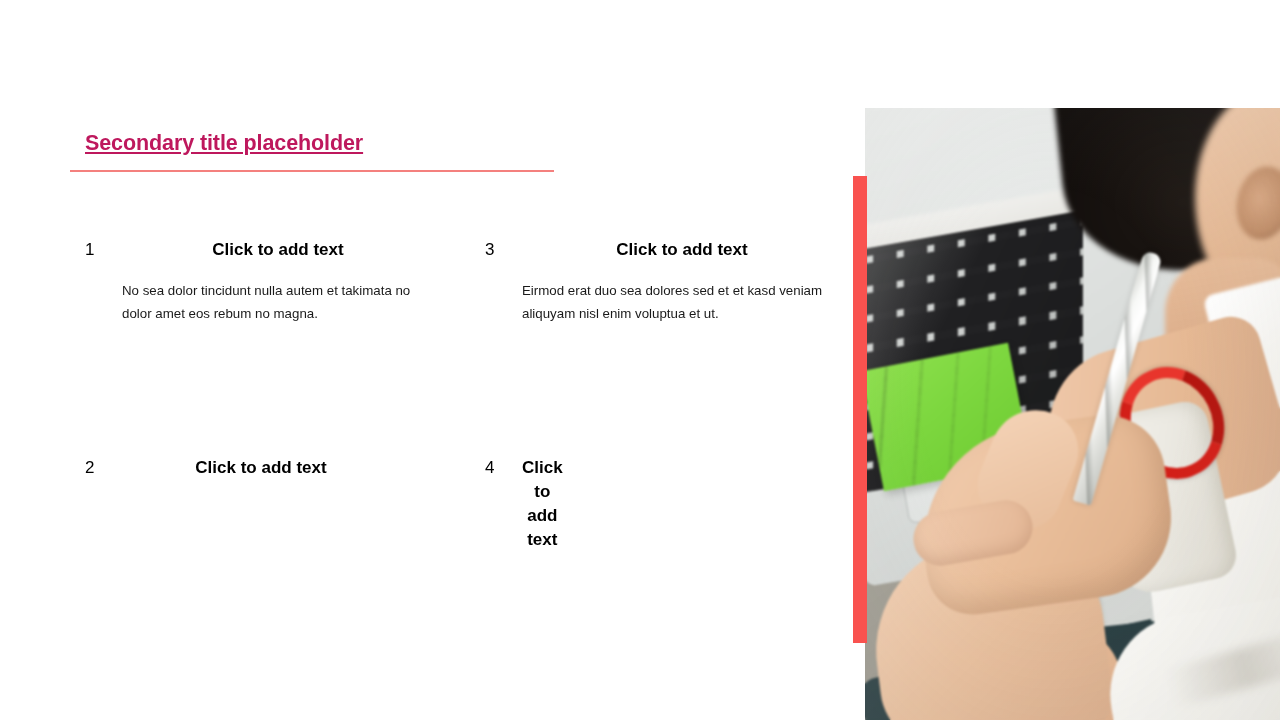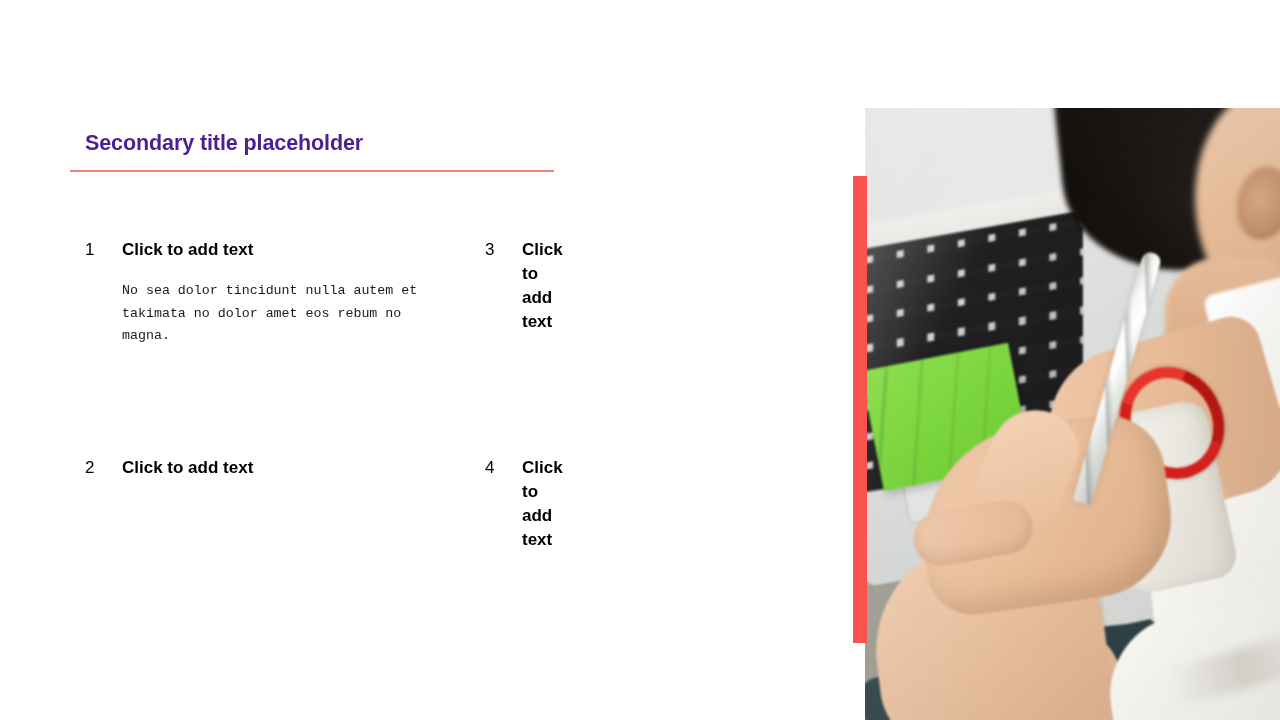--- a/index.html
+++ b/index.html
@@ -29,22 +29,23 @@
     left: 70px;
     top: 128px;
     width: 484px;
   }
   .slide-title {
     margin: 0;
     padding: 0 0 0 15px;
     font-size: 21.5px;
     font-weight: bold;
     line-height: 30px;
-    color: #4c1d95;
+    color: #be185d;
     letter-spacing: -0.1px;
+    text-decoration: underline;
   }
   .title-rule {
     margin-top: 12px;
     width: 484px;
     height: 1.6px;
     background: #f4807e;
   }
 
   
   .content-grid {
@@ -85,28 +86,29 @@
   }
   .item-body {
     flex: 1 1 auto;
   }
   .item-heading {
     margin: 0;
     font-size: 17px;
     font-weight: bold;
     line-height: 24px;
     color: #000000;
+    text-align: center;
   }
   .item-text {
     margin: 18px 0 0 0;
     font-size: 13.3px;
     line-height: 22.5px;
     color: #1a1a1a;
   }
-  .cell.col-1 .item-text { width: 312px; font-family: Liberation Mono, monospace; }
+  .cell.col-1 .item-text { width: 312px; }
   .cell.col-2 .item-text { width: 320px; }
   .row-1 { height: 218px; }
 
   
   .accent-bar {
     position: absolute;
     left: 853px;
     top: 176px;
     width: 14px;
     height: 467px;
@@ -404,20 +406,21 @@
         <div class="item-body">
           <p class="item-heading">Click to add text</p>
           <p class="item-text">No sea dolor tincidunt nulla autem et takimata no dolor amet eos rebum no magna.</p>
         </div>
       </div>
 
       <div class="cell col-2">
         <div class="item-num">3</div>
         <div class="item-body">
           <p class="item-heading">Click to add text</p>
+          <p class="item-text">Eirmod erat duo sea dolores sed et et kasd veniam aliquyam nisl enim voluptua et ut.</p>
         </div>
       </div>
 
     </div>
 
     <div class="grid-row row-2">
 
       <div class="cell col-1">
         <div class="item-num">2</div>
         <div class="item-body">

